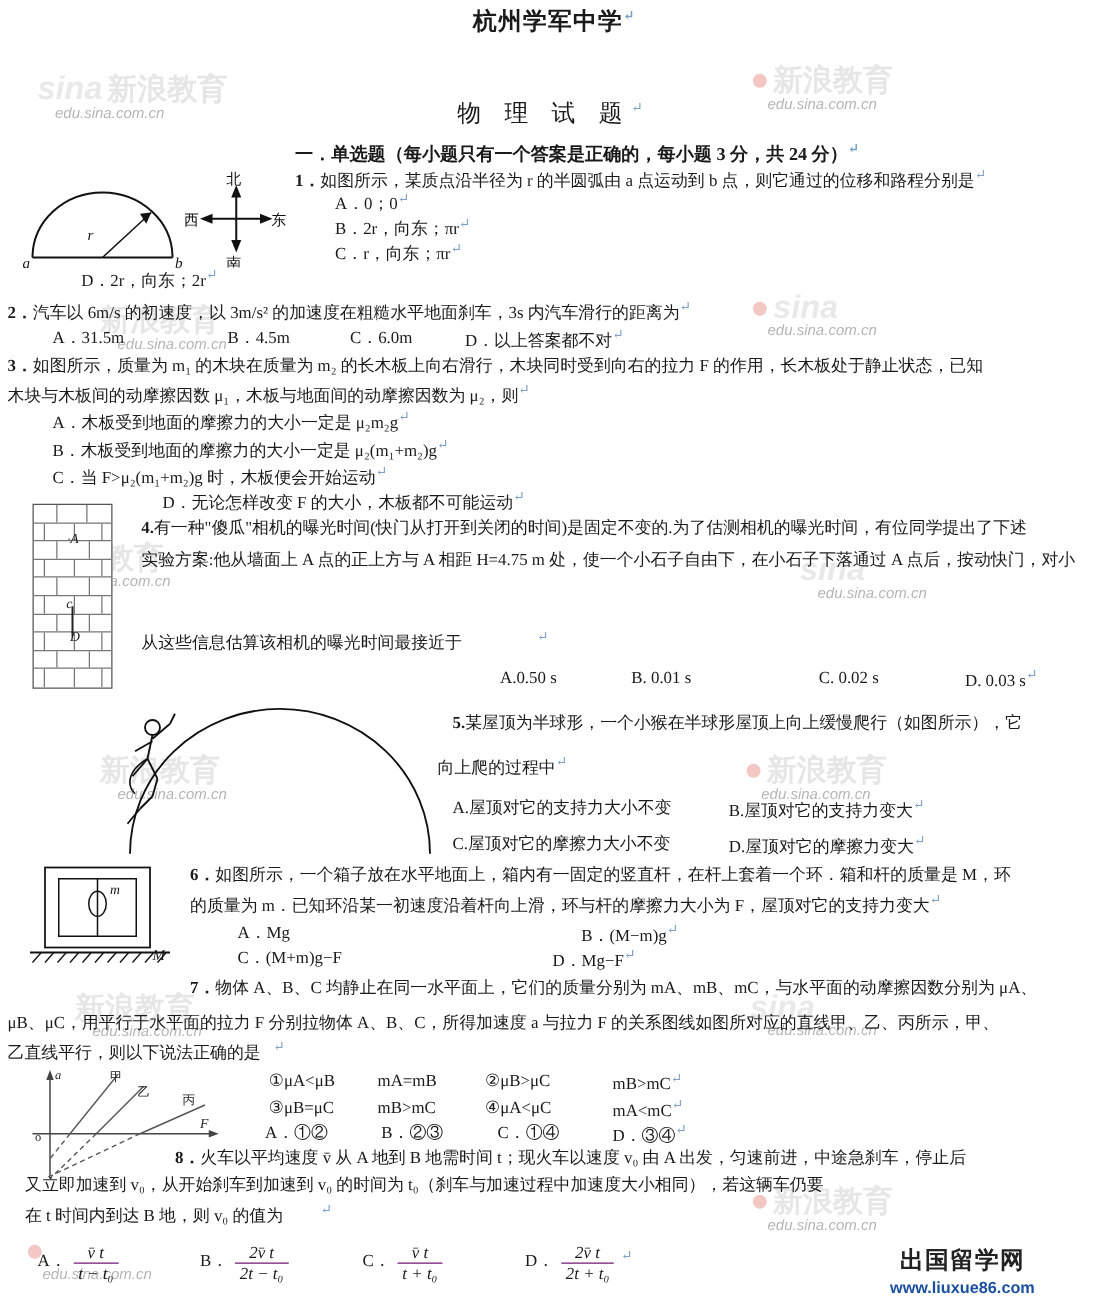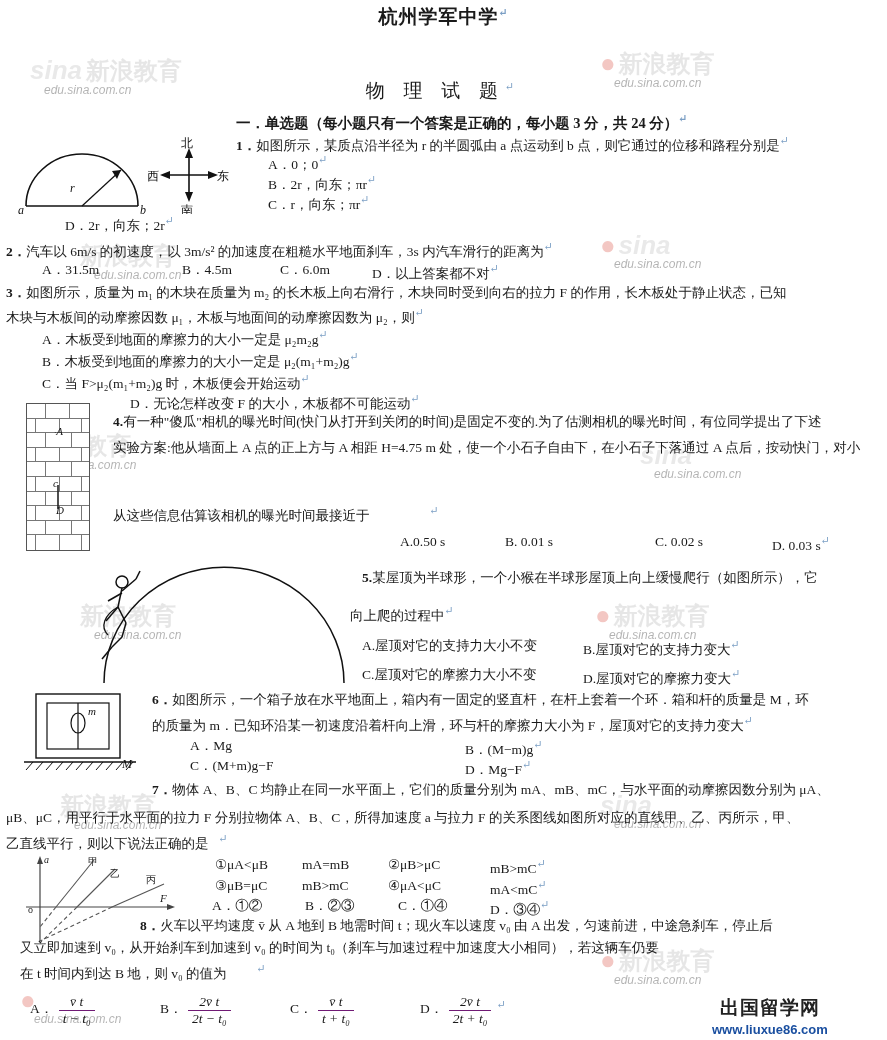--- a/index.html
+++ b/index.html
@@ -411,21 +411,21 @@
   </div>
   <div class="tx" style="left:190px; top:738px;">
     <span>A．Mg</span>
   </div>
   <div class="tx" style="left:465px; top:738px;">
     <span>B．(M−m)g</span><span class="pilcrow">↵</span>
   </div>
   <div class="tx" style="left:190px; top:758px;">
     <span>C．(M+m)g−F</span>
   </div>
-  <div class="tx" style="left:465px; top:758px;">
+  <div class="tx" style="left:442px; top:758px;">
     <span>D．Mg−F</span><span class="pilcrow">↵</span>
   </div>
 
   <svg class="fig" style="left:20px; top:690px;" width="125" height="90" viewBox="0 0 125 90">
     <rect x="16" y="4" width="84" height="64" fill="none" stroke="#111" stroke-width="1.4"></rect>
     <rect x="27" y="13" width="62" height="46" fill="none" stroke="#111" stroke-width="1.2"></rect>
     <line x1="58" y1="13" x2="58" y2="59" stroke="#111" stroke-width="1.2"></line>
     <ellipse cx="58" cy="33" rx="7" ry="10" fill="none" stroke="#111" stroke-width="1.2"></ellipse>
     <text x="68" y="25" font-size="11" font-style="italic" font-family="Liberation Serif, serif" fill="#111">m</text>
     <text x="102" y="78" font-size="12" font-style="italic" font-family="Liberation Serif, serif" fill="#111">M</text>

